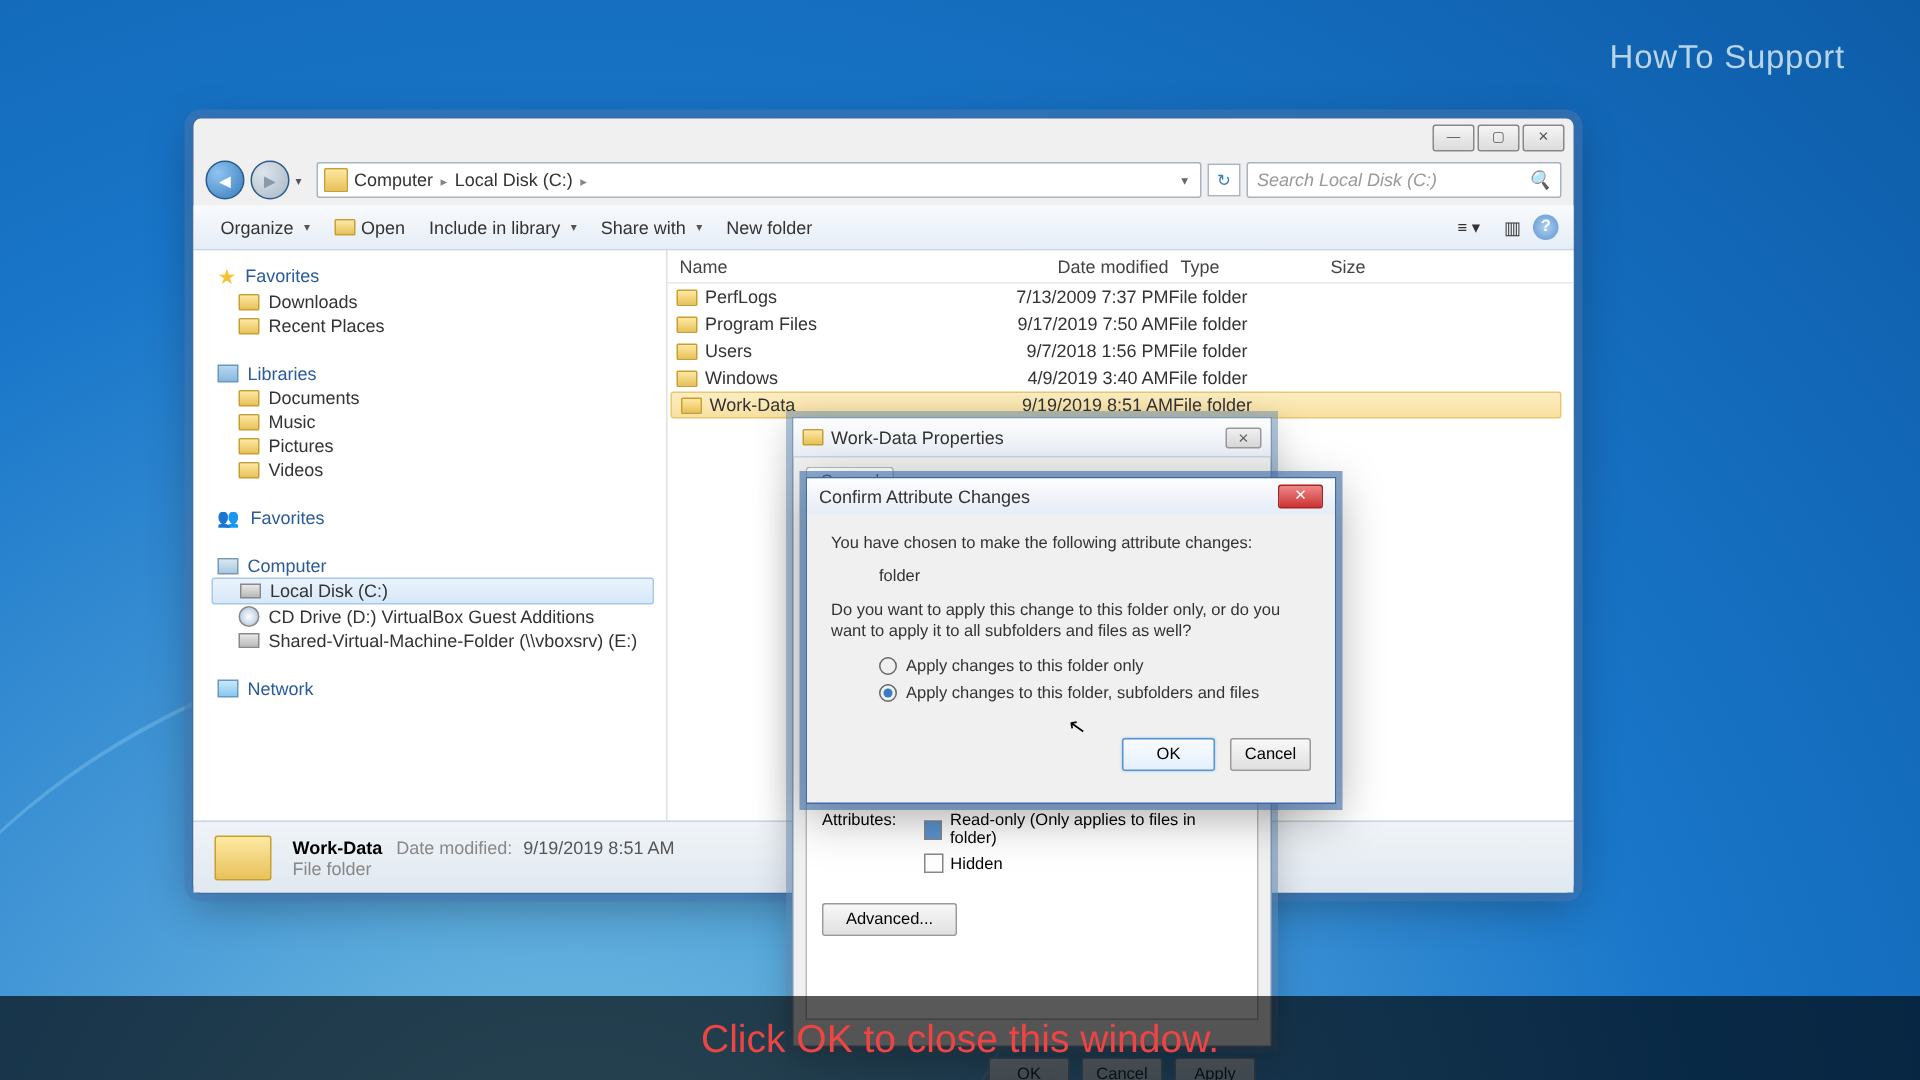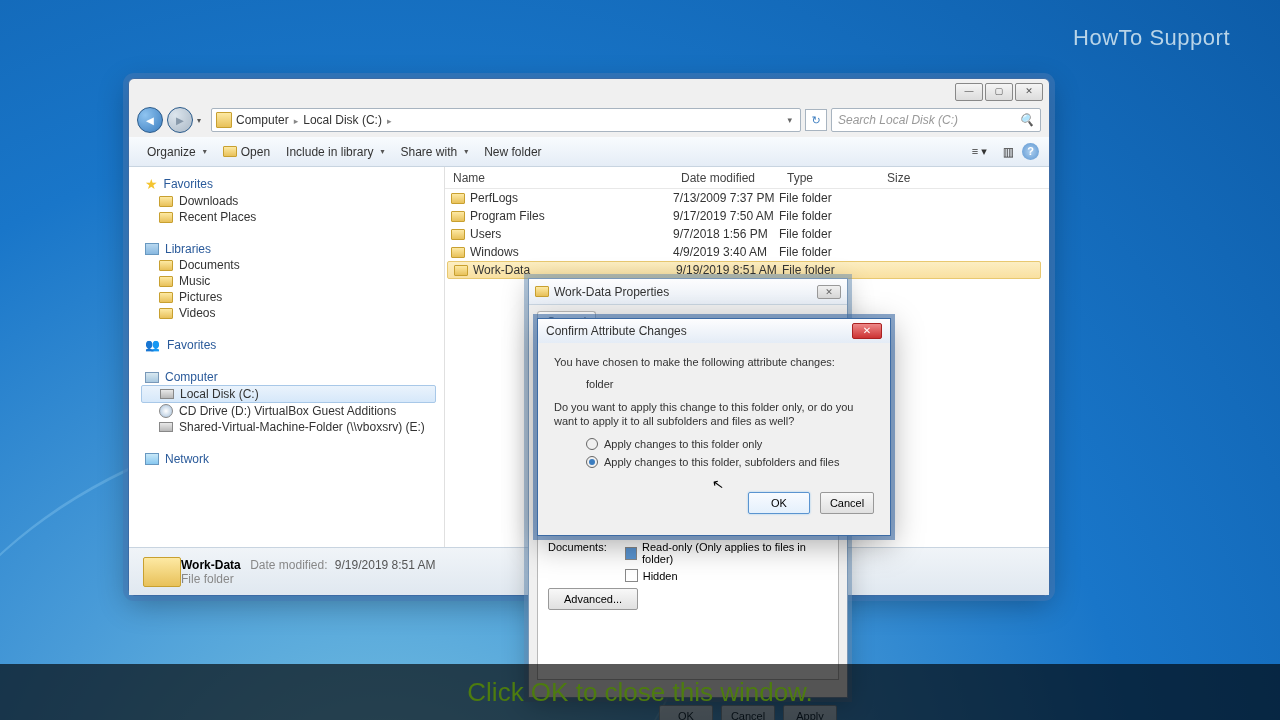--- a/index.html
+++ b/index.html
@@ -48,45 +48,45 @@
 .folder-ico { background: linear-gradient(#fde9a3,#e8c15a); border: 1px solid #c8a030; border-radius: 1px; width: 14px; height: 11px; }
 .lib-ico { background: linear-gradient(#b8d8f0,#88b8e0); border: 1px solid #6898c0; width: 14px; height: 12px; }
 .comp-ico { background: linear-gradient(#d8e8f0,#a8c8e0); border: 1px solid #7898b8; width: 14px; height: 11px; }
 .drv-ico { background: linear-gradient(#e8e8e8,#b8b8b8); border: 1px solid #888; width: 14px; height: 10px; }
 .cd-ico { width: 14px; height: 14px; border-radius: 50%; background: radial-gradient(#fff,#c8d8e8 60%,#a0b8d0); border: 1px solid #888; }
 .net-ico { width: 14px; height: 12px; background: linear-gradient(#c8e8f8,#88c8f0); border: 1px solid #6898c0; }
 .sb-sel { background: linear-gradient(#eaf3fc,#d6e8fa); border: 1px solid #a8c8e8; border-radius: 2px; margin-right: 8px; }
 .file-pane { flex: 1; }
 .col-head { display: flex; font-size: 12px; color: #444; border-bottom: 1px solid #e8e8e8; height: 22px; align-items: center; }
 .col-head span { padding-left: 8px; }
-.c-name { width: 228px; } .c-date { width: 106px; } .c-type { width: 100px; } .c-size { width: 60px; }
+.c-name { width: 228px; } .c-date { width: 106px; text-align: right; } .c-type { width: 100px; } .c-size { width: 60px; }
 .file-row { display: flex; font-size: 12px; color: #333; height: 18px; align-items: center; }
 .file-row .c-name { display: flex; align-items: center; gap: 5px; padding-left: 6px; }
 .file-row.sel { background: linear-gradient(#fceec2,#f9e0a0); border: 1px solid #e8c870; border-radius: 2px; margin: 0 8px 0 2px; }
 .status-bar { position: absolute; bottom: 0; left: 0; right: 0; height: 48px;
   background: linear-gradient(#f0f4f8,#e0e8f0); border-top: 1px solid #c8d4e0;
-  display: flex; align-items: center; padding: 0 14px; font-size: 12px; }
+  display: flex; align-items: center; padding: 0 14px; gap: 14px; font-size: 12px; }
 .status-folder { width: 38px; height: 30px; background: linear-gradient(#fde9a3,#e8c15a); border: 1px solid #c8a030; border-radius: 2px; }
 
 .props { position: absolute; left: 528px; top: 278px; width: 320px; height: 420px;
   background: #f0f0f0; border: 1px solid #7a98b8;
   box-shadow: 0 0 0 4px rgba(100,140,180,.5), 0 6px 24px rgba(0,0,0,.25); z-index: 5; }
 .props-title { height: 26px; background: linear-gradient(#fdfdfe,#e8eef6); display: flex; align-items: center;
   padding: 0 6px; font-size: 12px; color: #333; border-bottom: 1px solid #c8d4e0; }
 .props-close { margin-left: auto; width: 24px; height: 14px; border: 1px solid #999; border-radius: 2px;
   background: linear-gradient(#f0f0f0,#d8d8d8); font-size: 9px; text-align: center; line-height: 12px; color: #666; }
 .tabs { display: flex; gap: 2px; padding: 6px 8px 0 8px; font-size: 11px; }
 .tab { padding: 3px 9px; background: #fff; border: 1px solid #b8b8b8; border-bottom: none; border-radius: 3px 3px 0 0; color: #555; }
 .props-body { margin: 0 8px 8px 8px; background: #fff; border: 1px solid #b8b8b8; height: 350px; padding: 10px; font-size: 11px; }
 .attr-row { margin-top: 200px; display: flex; align-items: flex-start; gap: 18px; }
 .attr-col label { display: flex; align-items: center; gap: 5px; margin-bottom: 4px; }
 .chk { width: 13px; height: 13px; border: 1px solid #888; }
 .chk.filled { background: #5a94d0; }
 .adv-btn { margin-left: auto; width: 90px; height: 22px; background: linear-gradient(#f8f8f8,#e0e0e0);
-  border: 1px solid #999; border-radius: 2px; font-size: 11px; margin-top: 2px; }
+  border: 1px solid #999; border-radius: 2px; font-size: 11px; margin-top: 16px; }
 .props-btns { position: absolute; bottom: -30px; right: 10px; display: flex; gap: 8px; opacity: .7; }
 .std-btn { width: 54px; height: 22px; background: linear-gradient(#f8f8f8,#e0e0e0); border: 1px solid #999; border-radius: 2px; font-size: 11px; }
 
 .confirm { position: absolute; left: 537px; top: 318px; width: 354px; height: 218px;
   background: #f0f0f0; border: 1px solid #3c6ba5;
   box-shadow: 0 0 0 4px rgba(60,107,165,.6), 0 8px 30px rgba(0,0,0,.35); z-index: 10; }
 .conf-title { height: 24px; background: linear-gradient(#fdfdfe,#e4ecf6); display: flex; align-items: center;
   padding: 0 8px; font-size: 12px; color: #333; }
 .conf-close { margin-left: auto; width: 30px; height: 16px; background: linear-gradient(#e88,#c33);
   border: 1px solid #a22; border-radius: 2px; color: #fff; font-size: 10px; text-align: center; line-height: 14px; }
@@ -95,21 +95,21 @@
 .enc-word { padding-left: 32px; margin: 4px 0 14px 0; }
 .radios { padding-left: 32px; margin-top: 10px; }
 .radios label { display: flex; align-items: center; gap: 6px; margin-bottom: 6px; }
 .radio { width: 12px; height: 12px; border: 1px solid #666; border-radius: 50%; display: inline-flex; align-items: center; justify-content: center; }
 .radio.on::after { content: ""; width: 6px; height: 6px; background: #3a7cbf; border-radius: 50%; }
 .conf-btns { display: flex; justify-content: flex-end; gap: 10px; padding: 6px 16px; }
 .ok-btn { width: 62px; height: 22px; background: linear-gradient(#f8fbff,#e4f0fc);
   border: 1px solid #5a94d0; border-radius: 2px; font-size: 11px; box-shadow: 0 0 2px #8fc4f0; }
 .cursor { position: absolute; left: 712px; top: 476px; font-size: 14px; color: #000; z-index: 20; transform: rotate(-10deg); }
 .subtitle { position: absolute; bottom: 0; left: 0; right: 0; height: 56px;
-  background: rgba(0,0,0,.65); color: #4d7c0f; font-size: 26px;
+  background: rgba(0,0,0,.65); color: #ef4444; font-size: 26px;
   display: flex; align-items: center; justify-content: center; z-index: 30; }
 </style>
 </head>
 <body>
 
 <div class="desktop-curve"></div>
 <div class="watermark">HowTo Support</div>
 
 <div class="explorer">
   <div class="win-controls">
@@ -276,21 +276,21 @@
   <div class="props-title">
     <span class="folder-small" style="margin-right:5px"></span>
     <span>Work-Data Properties</span>
     <div class="props-close">✕</div>
   </div>
   <div class="tabs">
     <div class="tab" style="color:#333;background:#fff">General</div>
   </div>
   <div class="props-body">
     <div class="attr-row">
-      <span>Documents:</span>
+      <span>Attributes:</span>
       <div class="attr-col">
         <label>
             <span class="chk filled"></span>
             <span>Read-only (Only applies to files in folder)</span>
           </label>
         <label>
             <span class="chk"></span>
             <span>Hidden</span>
           </label>
       </div>

